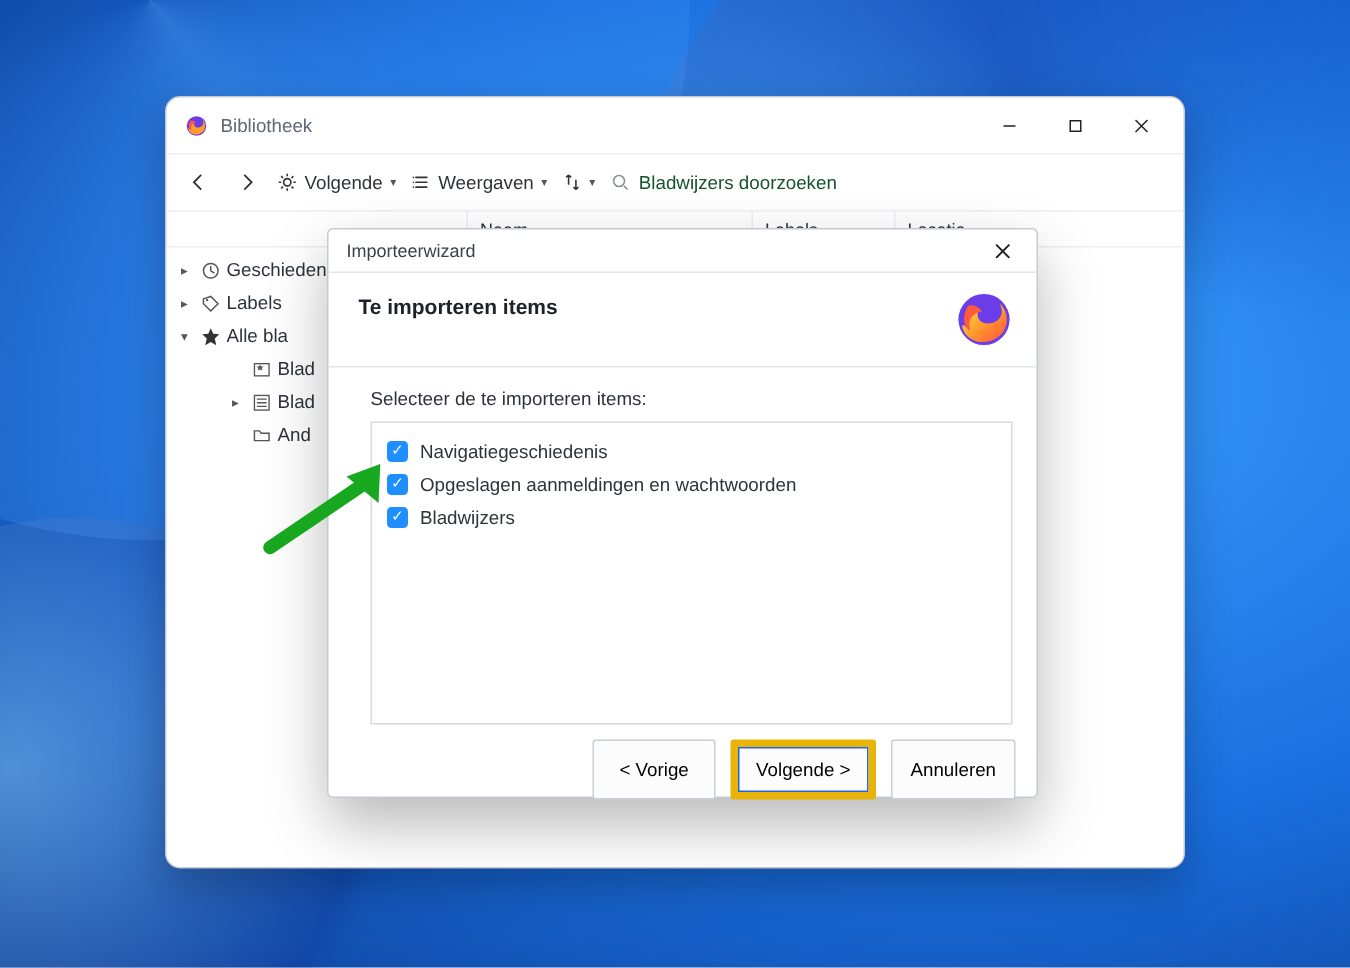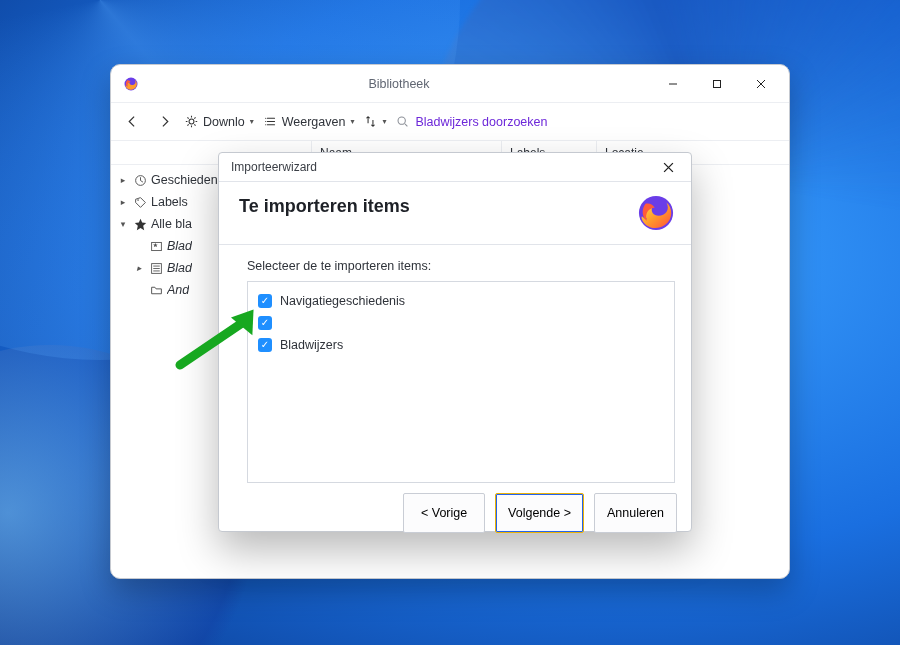--- a/index.html
+++ b/index.html
@@ -21,33 +21,33 @@
   position: absolute; left: 110px; top: 64px; width: 680px; height: 515px;
   background: #fff; border: 1px solid #c5c9d0; border-radius: 10px;
   box-shadow: 0 12px 30px rgba(0,0,0,.25);
   display: flex; flex-direction: column;
 }
 .titlebar {
   height: 38px; display: flex; align-items: center; padding: 0 6px 0 12px;
   border-bottom: 1px solid #eceef2; color: #606672; font-size: 12.5px;
 }
 .titlebar .t-icon { width: 16px; height: 16px; margin-right: 8px; }
-.titlebar .title { flex: 1; text-align: center; }
+.titlebar .title { flex: 1; }
 .winbtns { display: flex; }
 .winbtn { width: 44px; height: 30px; display: flex; align-items: center; justify-content: center; color: #3b3f46; }
 .winbtn svg { width: 10px; height: 10px; }
 
 .toolbar {
   height: 38px; display: flex; align-items: center; gap: 10px;
   padding: 0 10px; font-size: 12.5px; color: #2f333a; border-bottom: 1px solid #eceef2;
 }
 .nav-arrow { width: 22px; height: 22px; display: flex; align-items: center; justify-content: center; color: #3b3f46; }
 .tool { display: flex; align-items: center; gap: 5px; }
 .tool .caret { font-size: 8px; color: #555; }
-.search { display: flex; align-items: center; gap: 6px; color: #6d28d9; flex: 1; }
+.search { display: flex; align-items: center; gap: 6px; color: #14532d; flex: 1; }
 .search svg { width: 13px; height: 13px; }
 
 .colhead {
   height: 24px; display: flex; align-items: center; font-size: 12px; color: #2f333a;
   border-bottom: 1px solid #eceef2;
 }
 .colhead .spacer { width: 200px; }
 .colhead .col { border-left: 1px solid #eceef2; padding: 0 8px; height: 100%; display: flex; align-items: center; }
 .col-name { width: 190px; }
 .col-labels { width: 95px; }
@@ -56,62 +56,62 @@
 .body { flex: 1; display: flex; }
 .tree {
   width: 200px; padding: 4px 0; font-size: 12.5px; color: #2f333a; border-right: none;
 }
 .tree-row {
   display: flex; align-items: center; height: 22px; padding: 0 4px; gap: 4px;
 }
 .tree-row .twist { width: 12px; text-align: center; font-size: 9px; color: #555; }
 .tree-row .tw-empty { width: 12px; }
 .tree-row.lvl1 { padding-left: 6px; }
-.tree-row.lvl2 { padding-left: 22px; font-style: italic; }
+.tree-row.lvl2 { padding-left: 40px; }
 .tree-row .ticon { width: 14px; display: flex; align-items: center; justify-content: center; }
 .tree-row .tlabel { white-space: nowrap; overflow: hidden; text-overflow: ellipsis; }
 
 
 .dialog {
   position: absolute; left: 218px; top: 152px; width: 474px; height: 380px;
   background: #fff; border: 1px solid #c5c9d0; border-radius: 4px;
   box-shadow: 0 18px 40px rgba(0,0,0,.28);
   display: flex; flex-direction: column;
 }
 .dlg-title {
   height: 32px; display: flex; align-items: center; padding: 0 6px 0 12px;
   font-size: 12px; color: #3b3f46; border-bottom: 1px solid #e1e4ea;
 }
 .dlg-title .x { margin-left: auto; width: 34px; height: 28px; display: flex; align-items: center; justify-content: center; }
 .dlg-head {
   display: flex; align-items: flex-start; padding: 10px 14px 10px 20px;
   border-bottom: 1px solid #e1e4ea;
 }
-.dlg-head .heading { font-weight: 700; font-size: 18px; color: #1e2127; margin-top: 4px; }
+.dlg-head .heading { font-weight: 700; font-size: 14px; color: #1e2127; margin-top: 4px; }
 .dlg-head .ff { margin-left: auto; width: 42px; height: 42px; }
 .dlg-body { flex: 1; padding: 14px 16px 10px 28px; font-size: 12.5px; color: #2f333a; }
 .prompt { margin-bottom: 8px; }
 .items-box {
   border: 1px solid #d5d9e0; height: 202px; padding: 8px 10px;
 }
 .item-row { display: flex; align-items: center; gap: 8px; height: 22px; }
 .chk {
   width: 14px; height: 14px; border-radius: 3px; background: #1f8fff;
   display: flex; align-items: center; justify-content: center; color: #fff; font-size: 10px; line-height: 1;
 }
 .dlg-foot {
   height: 46px; display: flex; align-items: center; justify-content: flex-end;
   gap: 10px; padding: 0 14px;
 }
 .btn {
   height: 40px; min-width: 82px; padding: 0 12px; font-size: 12.5px;
   background: #fcfcfd; border: 1px solid #c9cdd5; border-radius: 2px;
   display: flex; align-items: center; justify-content: center;
 }
-.btn.primary { border: 1px solid #eab308; box-shadow: inset 0 0 0 1px #2563eb; text-align: center; }
+.btn.primary { border: 5px solid #eab308; box-shadow: inset 0 0 0 1px #2563eb; text-align: center; }
 
 
 .arrow {
   position: absolute; left: 175px; top: 305px; pointer-events: none;
 }
 
 
 .ico { width: 13px; height: 13px; }
 </style>
 </head>
@@ -157,21 +157,21 @@
     <span class="nav-arrow">
       <svg class="ico" viewBox="0 0 16 16">
           <path d="M6 2l6 6-6 6" fill="none" stroke="#333" stroke-width="1.5"></path>
         </svg>
     </span>
     <span class="tool">
       <svg class="ico" viewBox="0 0 16 16">
           <circle cx="8" cy="8" r="3" fill="none" stroke="#333" stroke-width="1.3"></circle>
           <path d="M8 1v2M8 13v2M1 8h2M13 8h2M3 3l1.5 1.5M11.5 11.5L13 13M13 3l-1.5 1.5M4.5 11.5L3 13" stroke="#333" stroke-width="1.3"></path>
         </svg>
-      <span>Downlo</span>
+      <span>Volgende</span>
       <span class="caret">▾</span>
     </span>
     <span class="tool">
       <svg class="ico" viewBox="0 0 16 16">
           <path d="M4 4h9M4 8h9M4 12h9M2 4h0M2 8h0M2 12h0" stroke="#333" stroke-width="1.3" stroke-linecap="round"></path>
         </svg>
       <span>Weergaven</span>
       <span class="caret">▾</span>
     </span>
     <span class="tool">
@@ -286,20 +286,21 @@
   </div>
   <div class="dlg-body">
     <div class="prompt">Selecteer de te importeren items:</div>
     <div class="items-box">
       <div class="item-row">
         <span class="chk">✓</span>
         <span>Navigatiegeschiedenis</span>
       </div>
       <div class="item-row">
         <span class="chk">✓</span>
+        <span>Opgeslagen aanmeldingen en wachtwoorden</span>
       </div>
       <div class="item-row">
         <span class="chk">✓</span>
         <span>Bladwijzers</span>
       </div>
     </div>
   </div>
   <div class="dlg-foot">
     <span class="btn">&lt; Vorige</span>
     <span class="btn primary">Volgende &gt;</span>

